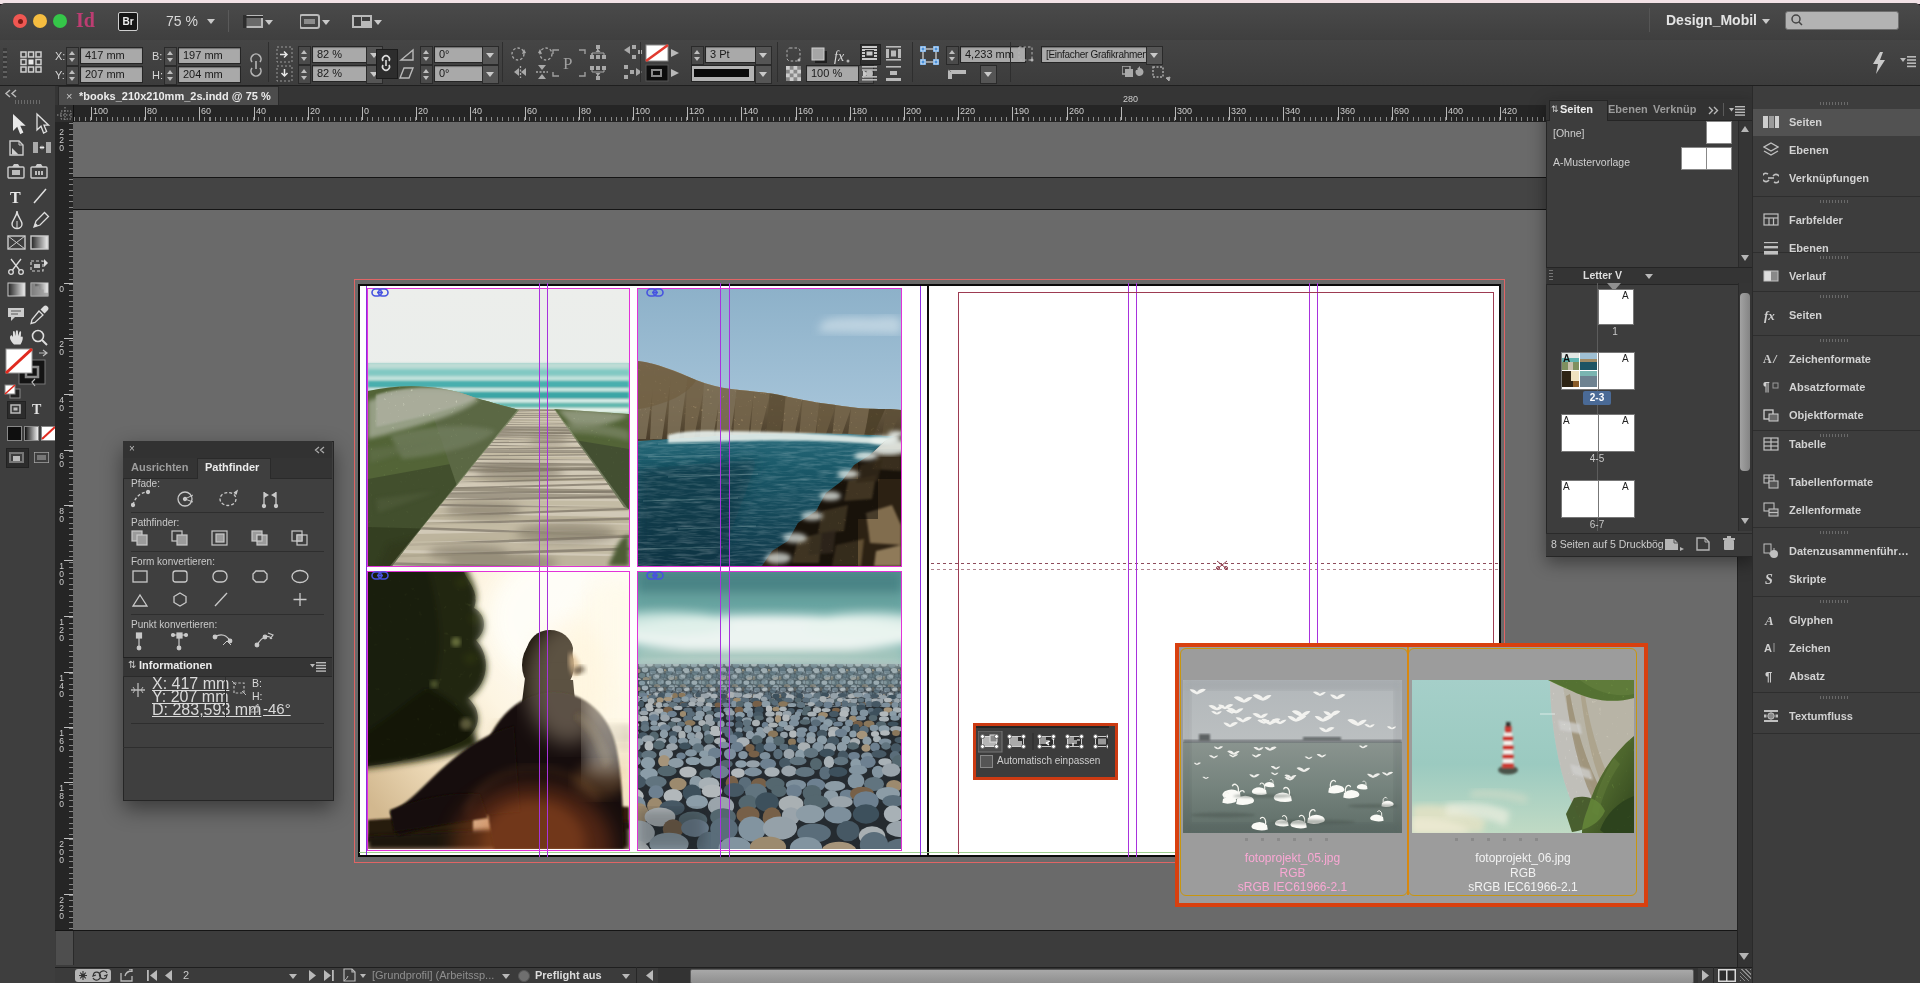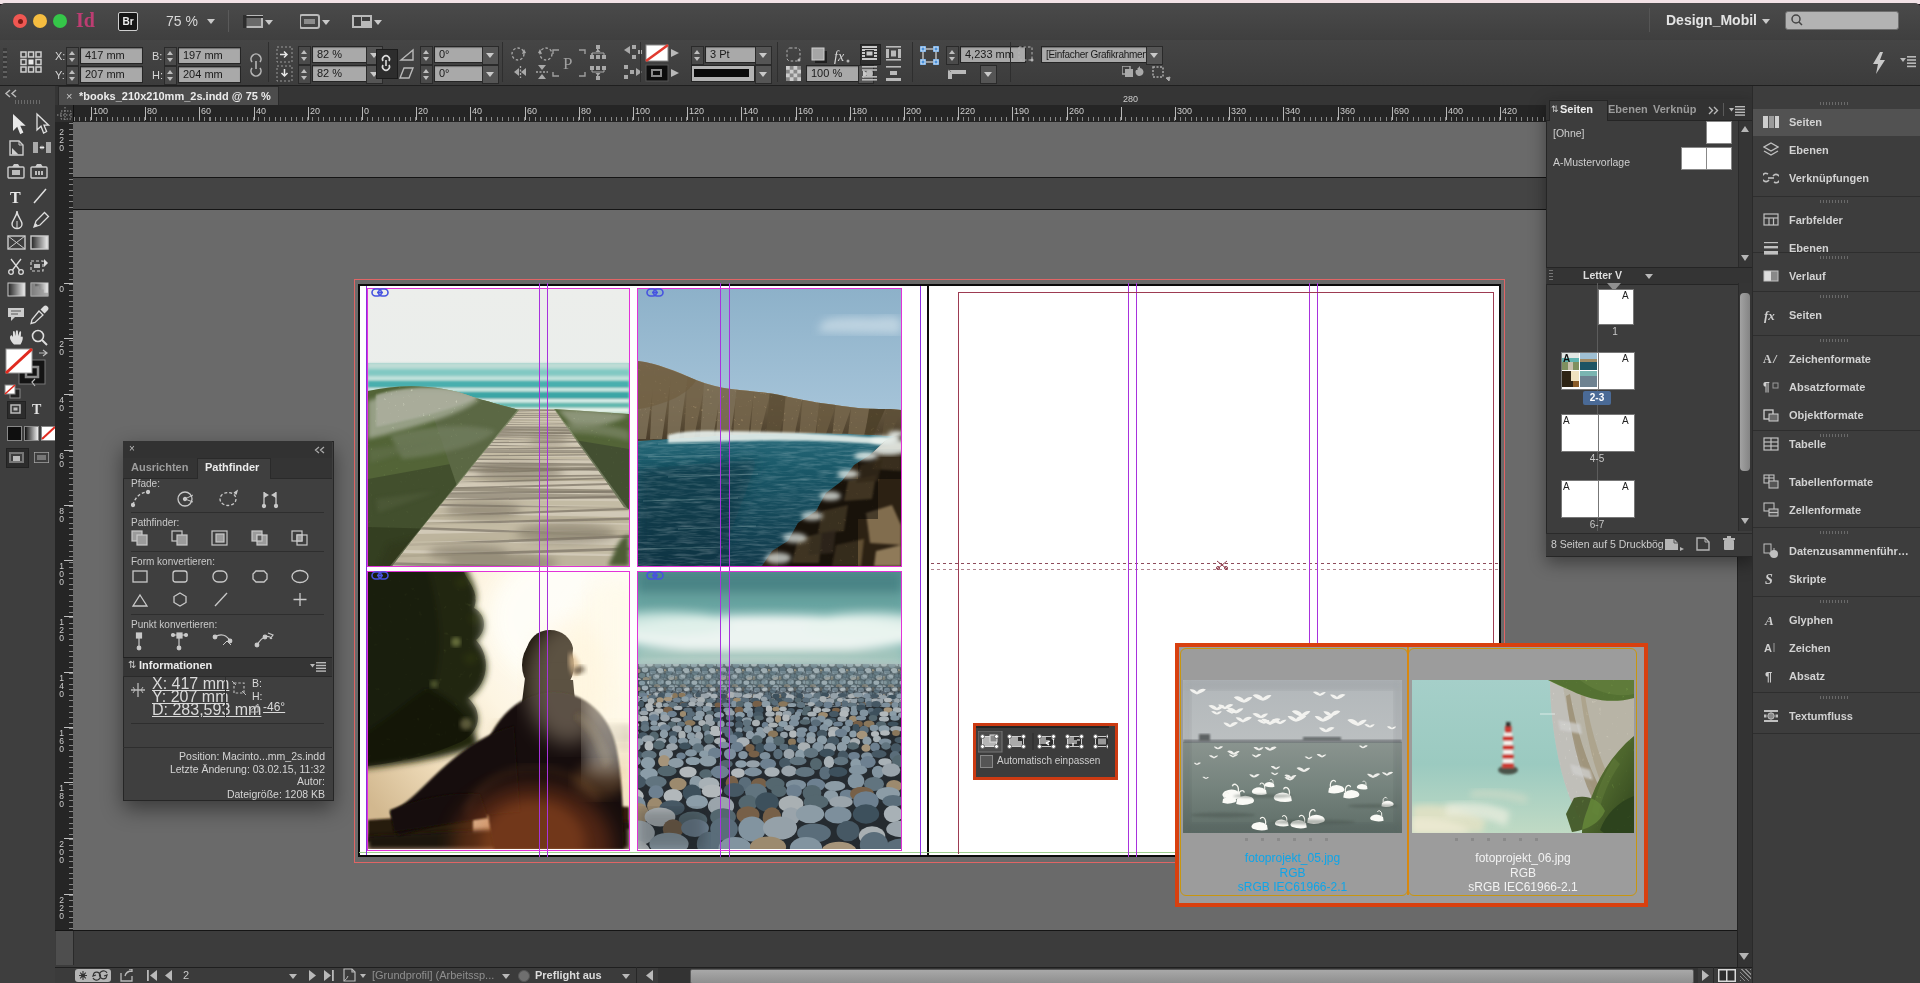--- a/index.html
+++ b/index.html
@@ -1621,24 +1621,23 @@
   <div class="abs" style="left:152px;top:677px;color:#d9d9d9;font-size:16px;line-height:13px;text-decoration:underline;">X: 417 mm<br>Y: 207 mm<br>D: 283,593 mm</div>
   <div class="abs" style="left:225px;top:677px;width:1px;height:40px;background:#2e2e2e;"></div>
   <svg class="abs" style="left:232px;top:681px;" width="14" height="14" fill="none" stroke="#b9b9b9" stroke-width="1.2">
       <rect x="2" y="2" width="10" height="10" stroke-dasharray="2.5 1.8"></rect>
       <path d="M0 0 l4 4 M14 14 l-4 -4" stroke-width="1"></path>
     </svg>
   <div class="abs" style="left:252px;top:677px;color:#d9d9d9;font-size:10.5px;line-height:13px;">B:<br>H:</div>
   <svg class="abs" style="left:248px;top:703px;" width="12" height="10">
       <path d="M10 9 L1 9 L10 1 Z" fill="none" stroke="#b9b9b9"></path>
     </svg>
-  <div class="abs" style="left:263px;top:700px;color:#d9d9d9;font-size:12px;text-decoration:underline;">-46°</div>
+  <div class="abs" style="left:263px;top:700px;color:#d9d9d9;font-size:15px;text-decoration:underline;">-46°</div>
   <div class="abs" style="left:131px;top:723px;width:193px;height:1px;background:#2e2e2e;"></div>
   <div class="abs" style="left:123px;top:747px;width:209px;height:1px;background:#2e2e2e;"></div>
-  <div class="abs" style="left:0;top:750px;width:325px;text-align:right;color:#d4d4d4;font-size:10.5px;line-height:12.5px;position:absolute;">Position: Macinto...mm_2s.indd<br>Letzte Änderung: 03.02.15, 11:32<br>Autor:<br>Dateigröße: 1208 KB</div>
 
   <div class="abs" style="left:973px;top:723px;width:139px;height:51px;background:#3c3c3c;border:3px solid #cc3a12;"></div>
   <div class="abs" style="left:976px;top:726px;width:133px;height:2px;background:#252525;"></div>
   <svg class="abs" style="left:978px;top:731px;" width="130" height="22">
     <rect x="0" y="0" width="24" height="21" fill="#4c4c4c" stroke="#777" stroke-width="1"></rect>
     <g id="fitA" transform="translate(3,3)">
       <rect x="1.5" y="2.5" width="14" height="10" fill="#b5b5b5" stroke="#ddd"></rect>
       <rect x="9" y="1" width="7" height="7" fill="#888" stroke="#ddd"></rect>
       <g fill="#fff" stroke="#666">
           <circle cx="1.5" cy="2.5" r="2"></circle>
@@ -1979,21 +1978,21 @@
         <rect x="90.6" y="74" width="11" height="5" fill="#cc3b30"></rect>
         <rect x="90.3" y="83" width="11.4" height="5" fill="#cc3b30"></rect>
       <rect x="93" y="46" width="6.5" height="7" fill="#cc3b30"></rect>
         <rect x="94" y="42" width="4.5" height="5" fill="#35312d"></rect>
     </g>
     <line x1="128" y1="34" x2="143" y2="34" stroke="#e8f2ee" stroke-width="1.2" opacity=".7"></line>
   </svg>
 
   <div class="abs" style="left:1245px;top:838px;width:95px;height:3px;background-image:repeating-linear-gradient(90deg,#8a8a8a 0 3px,transparent 3px 16px);"></div>
   <div class="abs" style="left:1455px;top:838px;width:95px;height:3px;background-image:repeating-linear-gradient(90deg,#8a8a8a 0 3px,transparent 3px 16px);"></div>
-  <div class="abs" style="left:1183px;top:851px;width:219px;text-align:center;color:#0ea5e9;font-size:12px;line-height:14.5px;">fotoprojekt_05.jpg<br>RGB<br>sRGB IEC61966-2.1</div>
+  <div class="abs" style="left:1183px;top:851px;width:219px;text-align:center;color:#f9a8d4;font-size:12px;line-height:14.5px;">fotoprojekt_05.jpg<br>RGB<br>sRGB IEC61966-2.1</div>
   <div class="abs" style="left:1412px;top:851px;width:222px;text-align:center;color:#f2f2f2;font-size:12px;line-height:14.5px;">fotoprojekt_06.jpg<br>RGB<br>sRGB IEC61966-2.1</div>
 
   <div class="abs" style="left:1546px;top:99px;width:206px;height:456px;background:#3d3d3d;border:1px solid #262626;box-shadow:0 6px 16px rgba(0,0,0,.4);"></div>
   <div class="abs" style="left:1546px;top:99px;width:206px;height:21px;background:#323232;border-bottom:1px solid #252525;"></div>
   <div class="abs" style="left:1549px;top:100px;width:57px;height:20px;background:#3d3d3d;border:1px solid #252525;border-bottom:none;"></div>
   <div class="abs" style="left:1551px;top:104px;color:#d0d0d0;font-size:9px;">⇅</div>
   <div class="abs" style="left:1560px;top:103px;color:#ececec;font-size:11px;font-weight:bold;">Seiten</div>
   <div class="abs" style="left:1608px;top:103px;color:#9b9b9b;font-size:11px;font-weight:bold;">Ebenen</div>
   <div class="abs" style="left:1653px;top:103px;color:#9b9b9b;font-size:11px;font-weight:bold;">Verknüp</div>
   <svg class="abs" style="left:1707px;top:106px;" width="13" height="9" fill="none" stroke="#b9b9b9" stroke-width="1.4">

